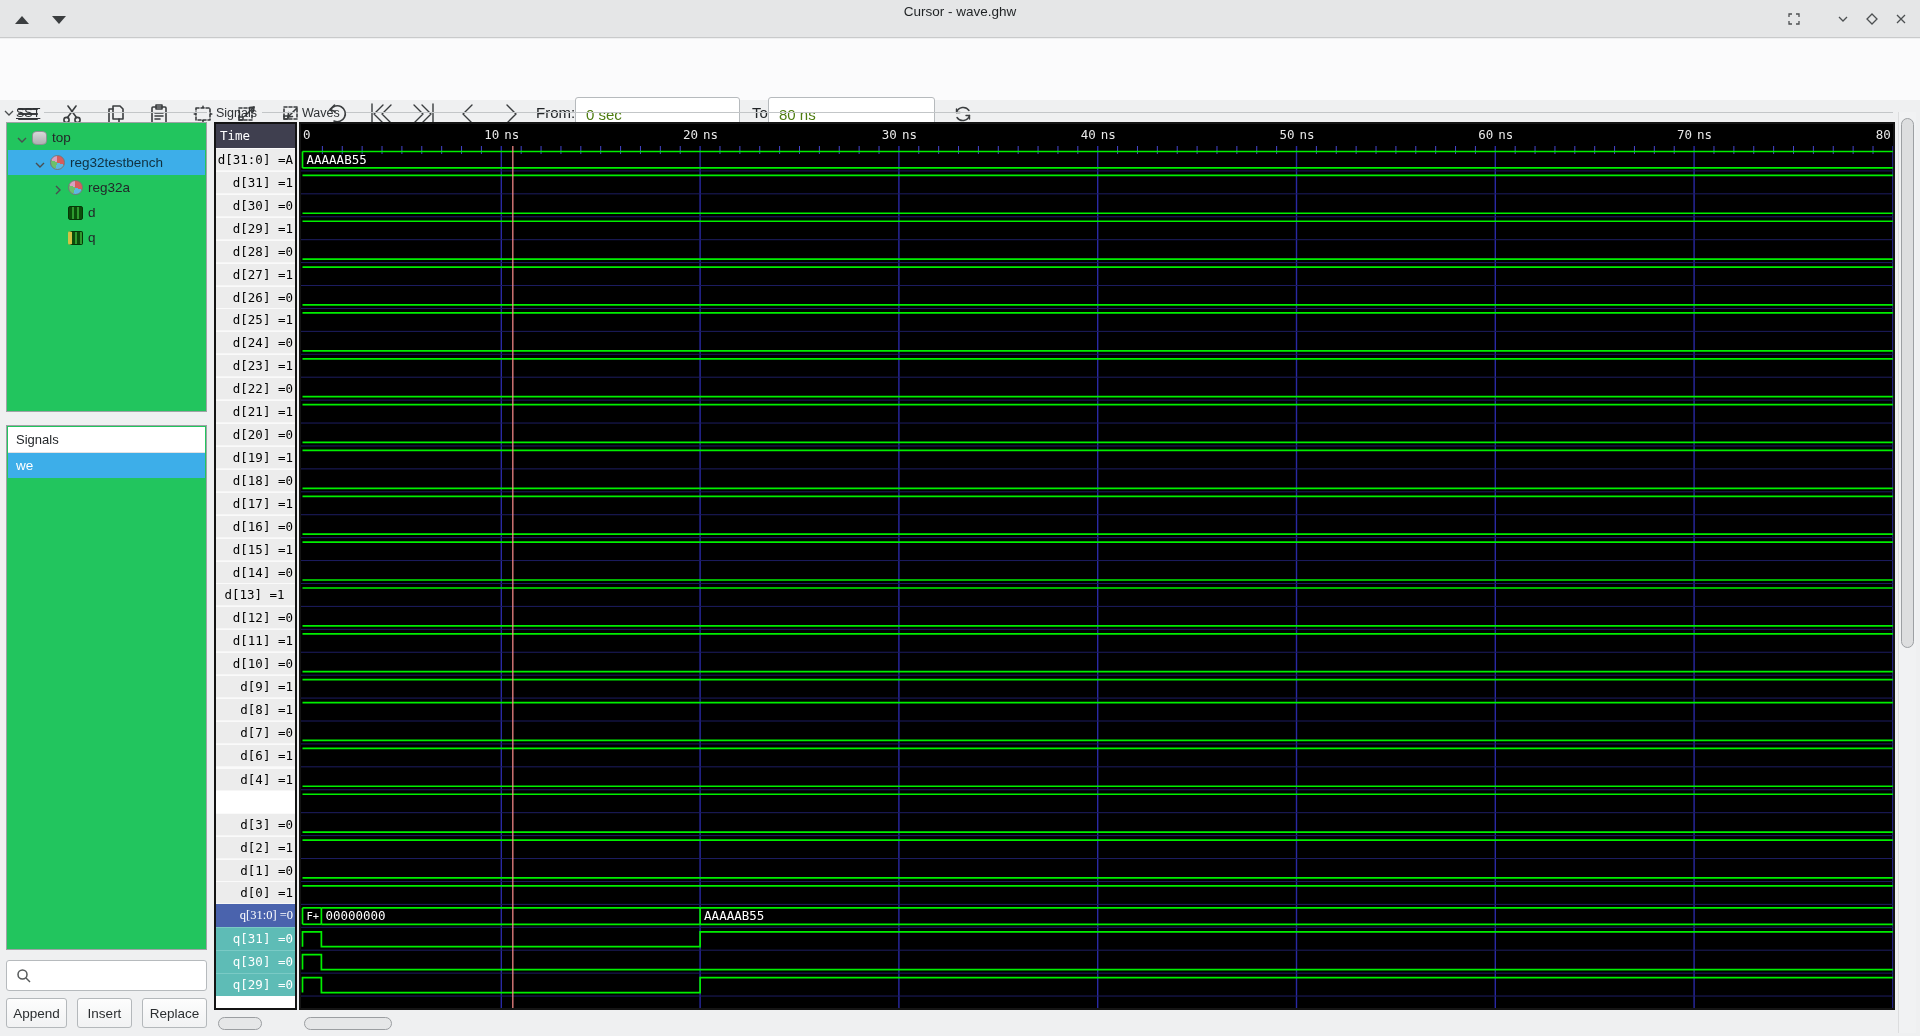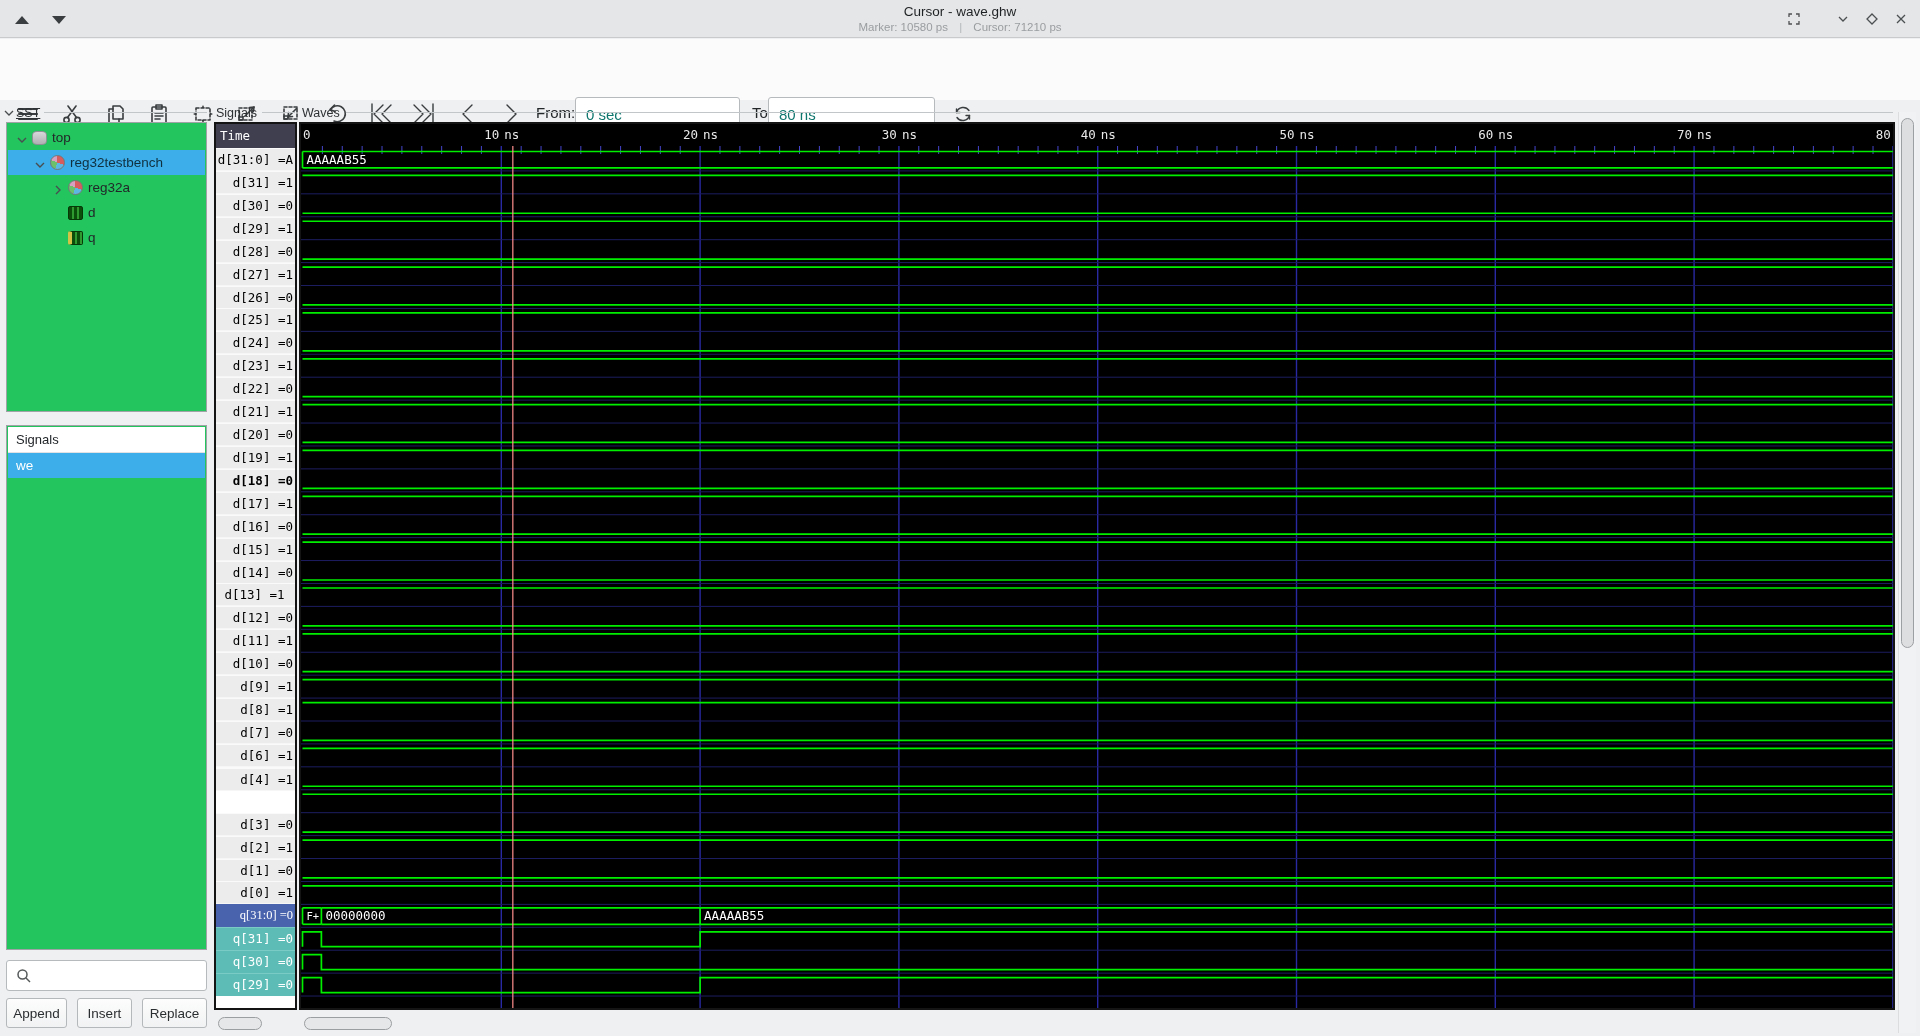--- a/index.html
+++ b/index.html
@@ -14,21 +14,21 @@
   .tri-up   { width:0; height:0; border-left:7px solid transparent; border-right:7px solid transparent; border-bottom:8px solid #3b3e40; }
   .tri-down { width:0; height:0; border-left:7px solid transparent; border-right:7px solid transparent; border-top:8px solid #3b3e40; }
   .winctl { position:absolute; top:10px; width:18px; height:18px; display:flex; align-items:center; justify-content:center; cursor:pointer; }
   .winctl svg { stroke:#4d5052; stroke-width:1.3; fill:none; }
 
   
   .toolbar { position:absolute; left:0; top:39px; width:1920px; height:61px; background:#fbfbfc; }
   .tbtn { position:absolute; top:56px; width:38px; height:38px; display:flex; align-items:center; justify-content:center; border-radius:3px; cursor:pointer; }
   .tbtn svg { stroke:#3a3d3f; stroke-width:1.6; fill:none; stroke-linecap:round; stroke-linejoin:round; }
   .tlabel { position:absolute; top:65px; font-size:15px; color:#232629; }
-  .tfield { position:absolute; top:58px; height:34px; background:#ffffff; border:1px solid #b6babd; border-radius:3px; font-size:15px; color:#0f766e; padding:0 10px; font-family:"Liberation Sans",sans-serif; }
+  .tfield { position:absolute; top:58px; height:34px; background:#ffffff; border:1px solid #b6babd; border-radius:3px; font-size:15px; color:#4d7c0f; padding:0 10px; font-family:"Liberation Sans",sans-serif; }
 
   
   .frame-label { position:absolute; font-size:12.5px; color:#2e3134; }
   .frame-line  { position:absolute; height:1px; background:#c3c6c8; }
   .panel { position:absolute; background:#22c55e; border:1px solid #9fa3a6; }
   .tree-row { position:absolute; left:1px; right:1px; height:25px; display:flex; align-items:center; cursor:pointer; }
   .tree-row.sel { background:#3daee9; }
   .tree-label { font-size:13.5px; color:#232629; margin-left:5px; font-family:"Liberation Sans",sans-serif; white-space:nowrap; }
   .tree-row.sel .tree-label { color:#10303f; }
   .expander { width:12px; height:12px; flex:0 0 12px; }
@@ -65,25 +65,20 @@
 <body>
 
 <div class="titlebar">
   <div class="shade-btn" style="left:13px;">
       <div class="tri-up"></div>
     </div>
   <div class="shade-btn" style="left:50px;">
       <div class="tri-down"></div>
     </div>
   <div class="title-main">Cursor - wave.ghw</div>
-  <div class="title-sub">
-    <span>Marker: 10580 ps</span>
-    <span style="margin:0 8px;color:#b4b7ba;">|</span>
-    <span>Cursor: 71210 ps</span>
-  </div>
   <div class="winctl" style="left:1785px;">
     <svg width="16" height="16">
         <path d="M3,6 V3 H6 M10,3 H13 V6 M13,10 V13 H10 M6,13 H3 V10"></path>
       </svg>
   </div>
   <div class="winctl" style="left:1834px;">
     <svg width="16" height="16">
         <path d="M4,6 L8,10 L12,6"></path>
       </svg>
   </div>
@@ -264,21 +259,21 @@
       <div class="sig-row" style="top: 115.68px;">d[28] =0</div>
       <div class="sig-row" style="top: 138.6px;">d[27] =1</div>
       <div class="sig-row" style="top: 161.52px;">d[26] =0</div>
       <div class="sig-row" style="top: 184.44px;">d[25] =1</div>
       <div class="sig-row" style="top: 207.36px;">d[24] =0</div>
       <div class="sig-row" style="top: 230.28px;">d[23] =1</div>
       <div class="sig-row" style="top: 253.2px;">d[22] =0</div>
       <div class="sig-row" style="top: 276.12px;">d[21] =1</div>
       <div class="sig-row" style="top: 299.04px;">d[20] =0</div>
       <div class="sig-row" style="top: 321.96px;">d[19] =1</div>
-      <div class="sig-row" style="top: 344.88px; font-weight: bold;">d[18] =0</div>
+      <div class="sig-row" style="top: 344.88px;">d[18] =0</div>
       <div class="sig-row" style="top: 367.8px;">d[17] =1</div>
       <div class="sig-row" style="top: 390.72px;">d[16] =0</div>
       <div class="sig-row" style="top: 413.64px;">d[15] =1</div>
       <div class="sig-row" style="top: 436.56px;">d[14] =0</div>
       <div class="sig-row" style="top: 459.48px; text-align: center;">d[13] =1</div>
       <div class="sig-row" style="top: 482.4px;">d[12] =0</div>
       <div class="sig-row" style="top: 505.32px;">d[11] =1</div>
       <div class="sig-row" style="top: 528.24px;">d[10] =0</div>
       <div class="sig-row" style="top: 551.16px;">d[9] =1</div>
       <div class="sig-row" style="top: 574.08px;">d[8] =1</div>

